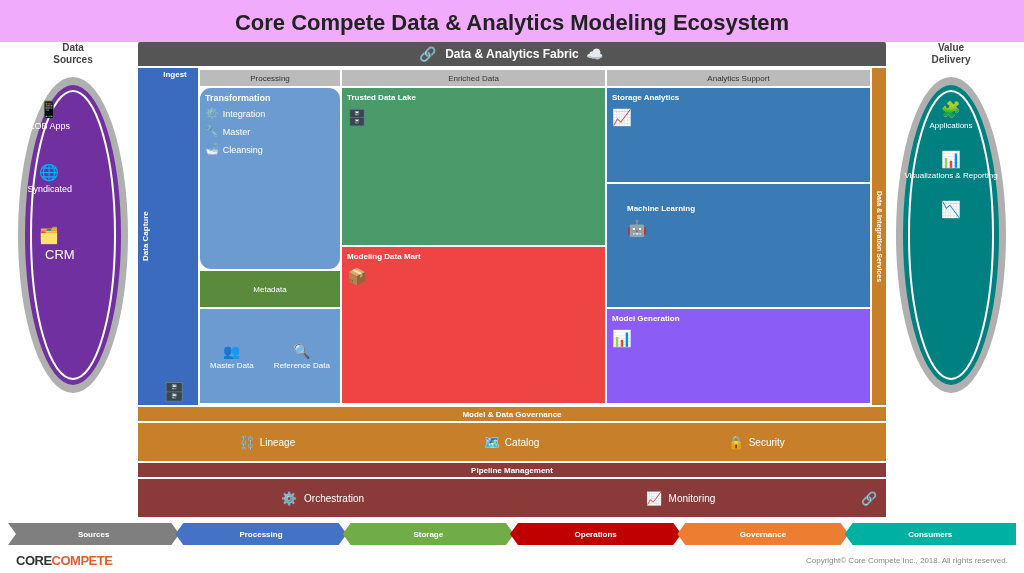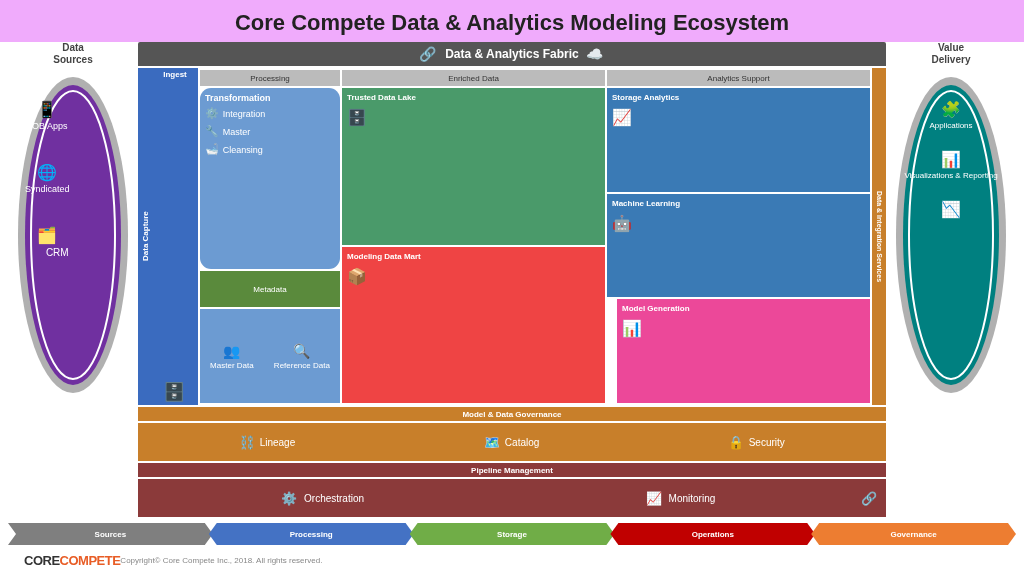--- a/index.html
+++ b/index.html
@@ -87,21 +87,21 @@
           <div class="circle-item">
             <div class="circle-item-icon">📱</div>
             <div style="font-size:9px;color:white;">LOB Apps</div>
           </div>
           <div class="circle-item">
             <div class="circle-item-icon">🌐</div>
             <div style="font-size:9px;color:white;">Syndicated</div>
           </div>
           <div class="circle-item">
             <div class="circle-item-icon">🗂️</div>
-            <div style="font-size:10px;color:white;margin-left:20px;">CRM</div>
+            <div style="font-size:13px;color:white;margin-left:20px;">CRM</div>
           </div>
         </div>
       </div>
     </div>
 
     <div style="flex:1;display:flex;flex-direction:column;gap:2px;">
 
       <div style="background:#555;color:white;text-align:center;font-size:12px;font-weight:bold;padding:4px 0;border-radius:2px 2px 0 0;display:flex;align-items:center;justify-content:center;gap:8px;">
         <span style="font-size:14px;">🔗</span>
         <span>Data &amp; Analytics Fabric</span>
@@ -170,25 +170,25 @@
                 <div style="color:white;font-size:8px;font-weight:bold;">Modeling Data Mart</div>
                 <div style="font-size:16px;color:white;margin-top:6px;">📦</div>
               </div>
             </div>
 
             <div style="display:flex;flex-direction:column;gap:2px;">
               <div style="background:#3a7ab5;flex:1;padding:5px;">
                 <div style="color:white;font-size:8px;font-weight:bold;">Storage Analytics</div>
                 <div style="font-size:16px;color:white;margin-top:6px;">📈</div>
               </div>
-              <div style="background:#3a7ab5;flex:1;padding:5px;">
+              <div style="background:#3a7ab5;flex:1;padding:20px;">
                 <div style="color:white;font-size:8px;font-weight:bold;">Machine Learning</div>
                 <div style="font-size:16px;color:white;margin-top:6px;">🤖</div>
               </div>
-              <div style="background:#ec4899;flex:1;padding:5px;margin-left:10px;">
+              <div style="background:#8b5cf6;flex:1;padding:5px;">
                 <div style="color:white;font-size:8px;font-weight:bold;">Model Generation</div>
                 <div style="font-size:16px;color:white;margin-top:6px;">📊</div>
               </div>
             </div>
           </div>
 
         </div>
 
         <div style="writing-mode:vertical-rl;transform:rotate(0deg);background:#c87f2a;color:white;font-size:7px;font-weight:bold;text-align:center;padding:4px 1px;width:14px;display:flex;align-items:center;justify-content:center;">
           <span>Data &amp; Integration Services</span>
@@ -267,23 +267,26 @@
     </div>
     <div style="background:#70ad47;flex:1;display:flex;align-items:center;justify-content:center;font-size:8px;font-weight:bold;color:white;position:relative;margin-left:-4px;clip-path:polygon(8px 0, calc(100% - 8px) 0, 100% 50%, calc(100% - 8px) 100%, 8px 100%, 0 50%);">
       <span>Storage</span>
     </div>
     <div style="background:#c00000;flex:1;display:flex;align-items:center;justify-content:center;font-size:8px;font-weight:bold;color:white;position:relative;margin-left:-4px;clip-path:polygon(8px 0, calc(100% - 8px) 0, 100% 50%, calc(100% - 8px) 100%, 8px 100%, 0 50%);">
       <span>Operations</span>
     </div>
     <div style="background:#ed7d31;flex:1;display:flex;align-items:center;justify-content:center;font-size:8px;font-weight:bold;color:white;position:relative;margin-left:-4px;clip-path:polygon(8px 0, calc(100% - 8px) 0, 100% 50%, calc(100% - 8px) 100%, 8px 100%, 0 50%);">
       <span>Governance</span>
     </div>
+    <div style="background:#00b0a0;flex:1;display:flex;align-items:center;justify-content:center;font-size:8px;font-weight:bold;color:white;position:relative;margin-left:-4px;clip-path:polygon(8px 0, 100% 0, 100% 100%, 8px 100%, 0 50%);">
+      <span>Consumers</span>
+    </div>
   </div>
 
-  <div style="display:flex;justify-content:flex-start;align-items:center;padding:3px 16px;height:26px;margin-left:8px;">
+  <div style="display:flex;justify-content:space-between;align-items:center;padding:3px 16px;height:26px;">
     <div style="display:flex;align-items:center;">
       <span style="font-size:13px;font-weight:900;color:#333;letter-spacing:-0.5px;">CORE</span>
         <span style="font-size:13px;font-weight:700;color:#e85d26;letter-spacing:-0.5px;">COMPETE</span>
     </div>
     <div style="font-size:8px;color:#888;">Copyright©  Core Compete Inc.,  2018.  All rights reserved.</div>
   </div>
 
 </div>
 
 </body></html>

